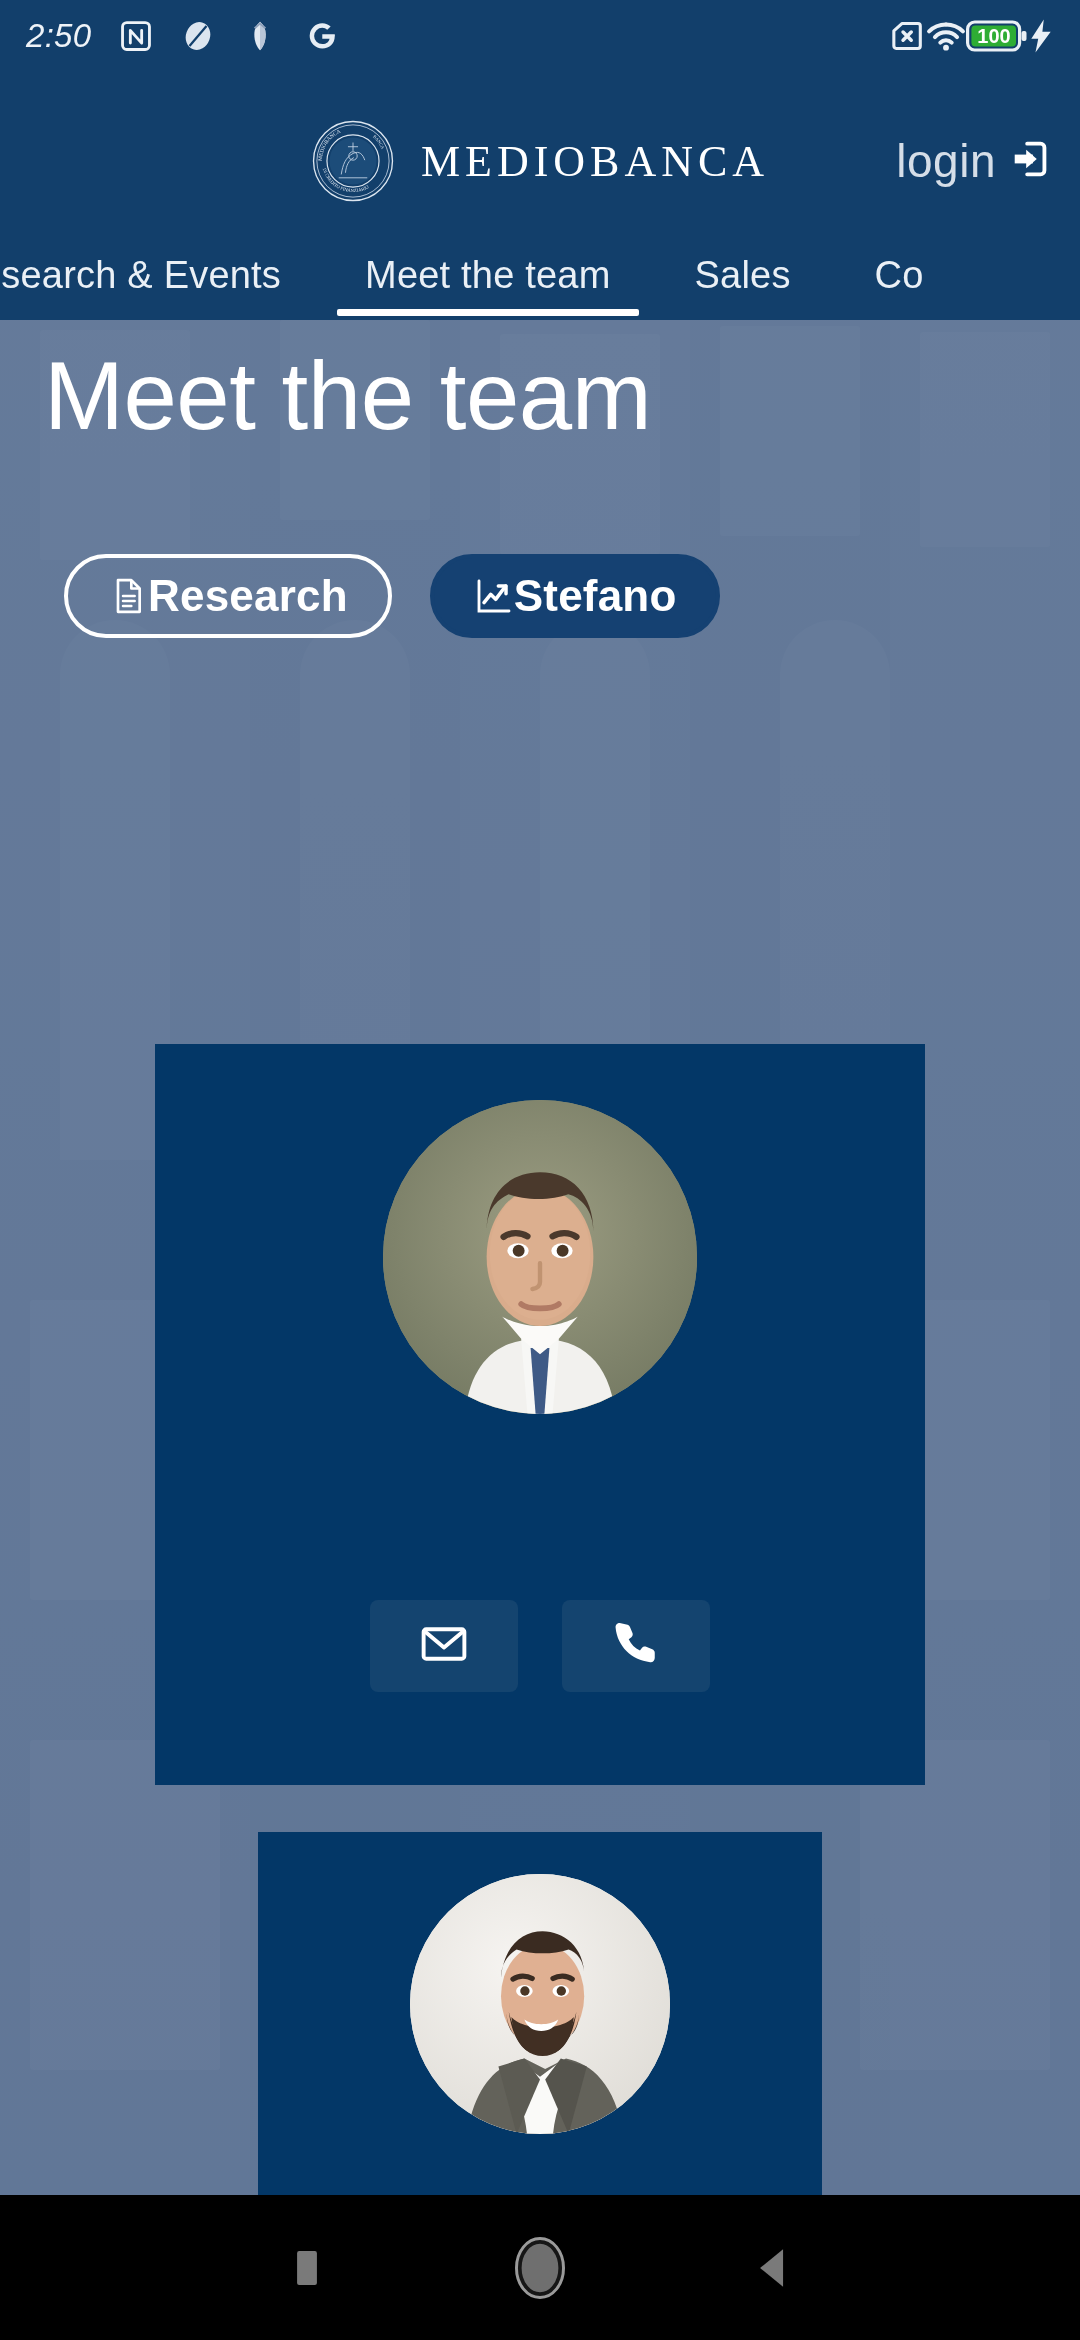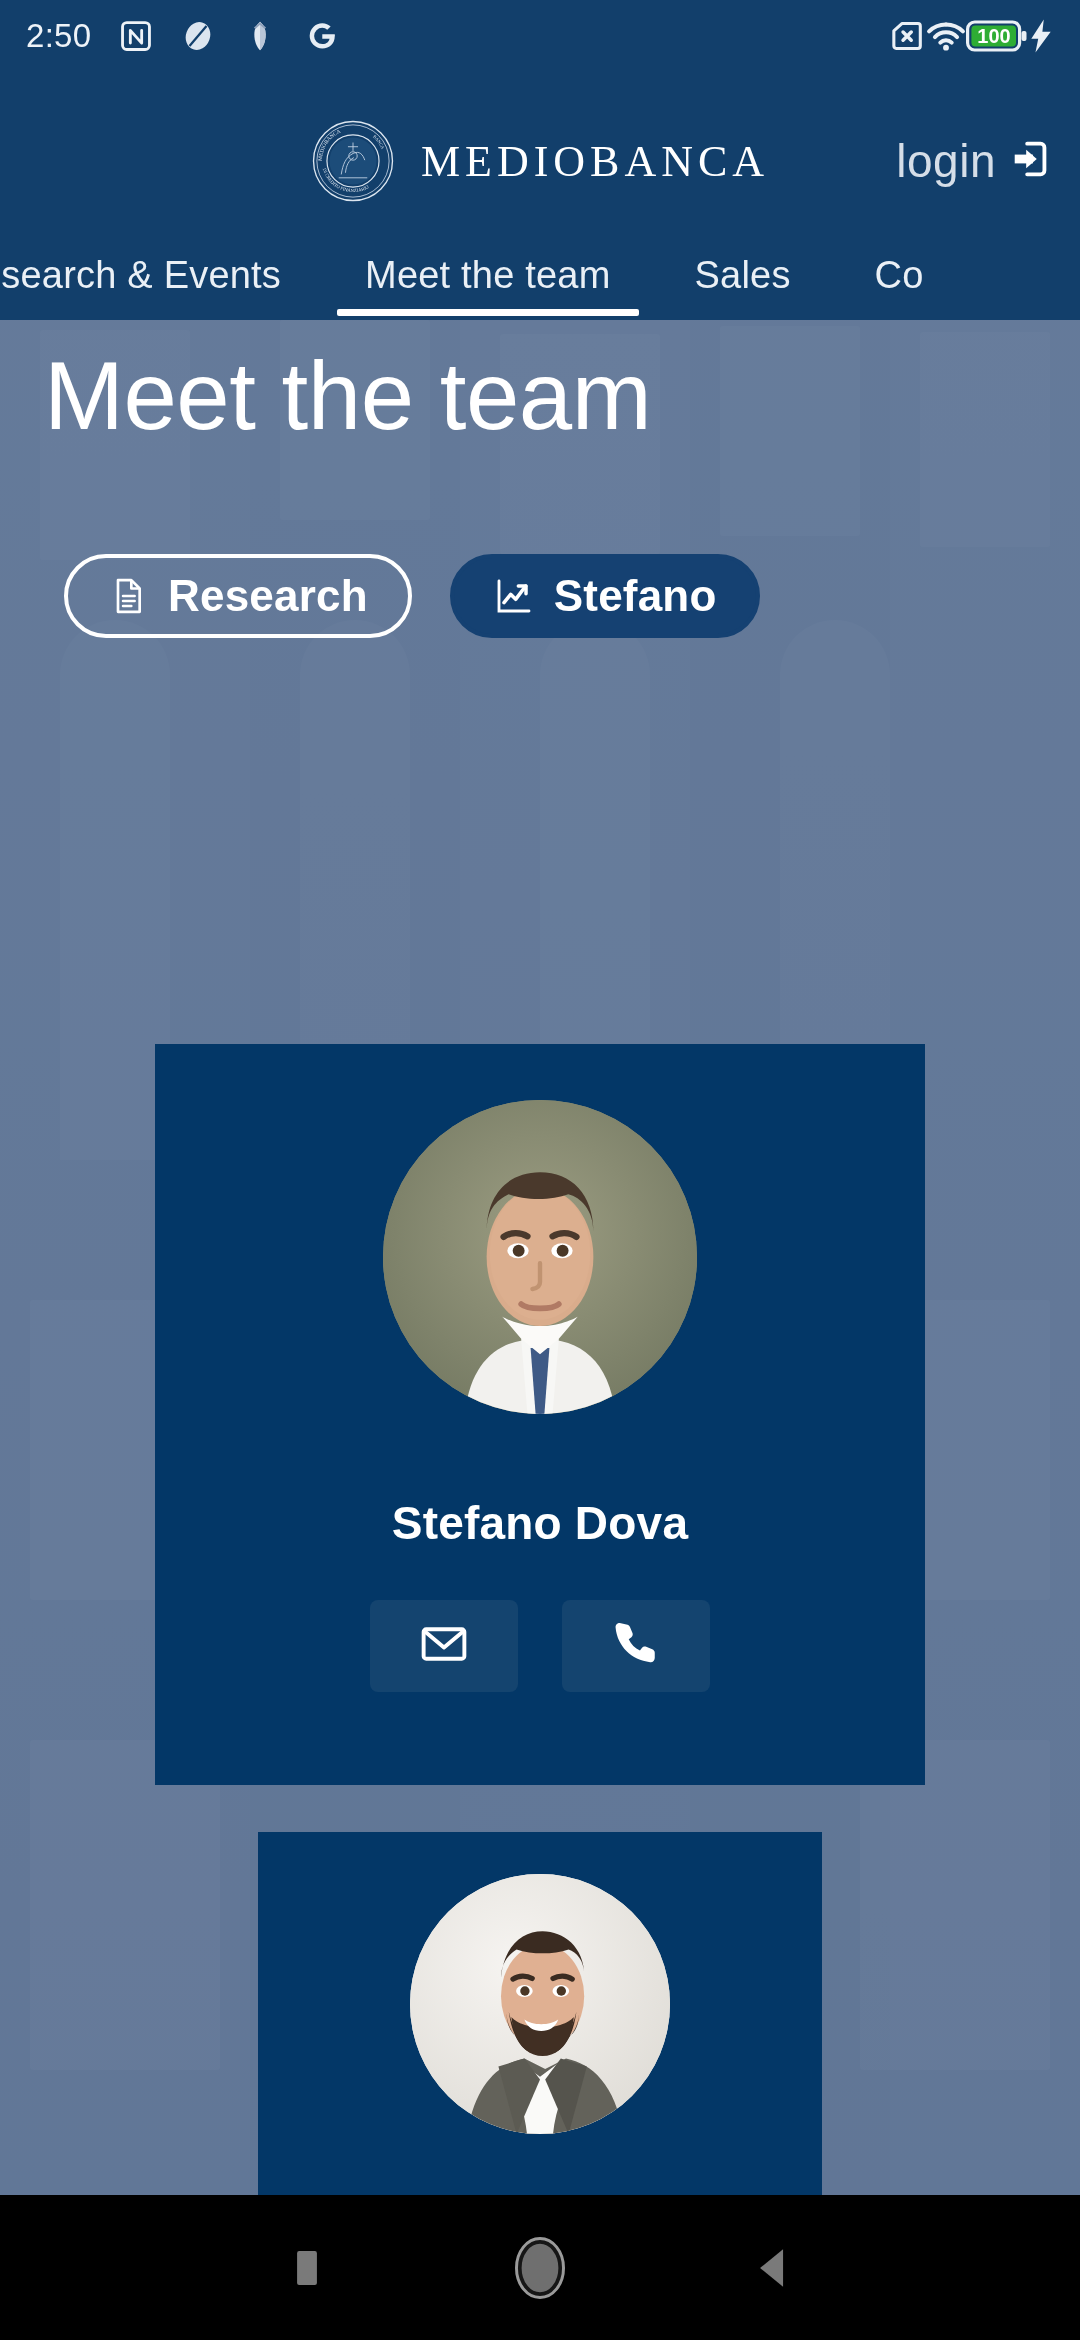--- a/index.html
+++ b/index.html
@@ -11,21 +11,21 @@
   }
   #screen { position:relative; width:1080px; height:2340px; overflow:hidden; }
 
   
   .statusbar{
     position:absolute; left:0; top:0; width:1080px; height:72px;
     background:#123F6B; color:#E8EEF5; z-index:30;
     display:flex; align-items:center; justify-content:space-between;
     padding:0 26px;
   }
-  .sb-left{ display:flex; align-items:center; gap:28px; }
+  .sb-left{ display:flex; align-items:center; gap:28px;font-style:italic; }
   .sb-right{ display:flex; align-items:center; gap:0; }
   .clock{ font-size:33px; font-weight:400; letter-spacing:.3px; color:#EEF3F8; font-family:"Liberation Sans",sans-serif; }
   .sb-ico{ display:flex; align-items:center; }
 
   
   .appheader{
     position:absolute; left:0; top:72px; width:1080px; height:178px;
     background:#123F6B; z-index:25;
     display:flex; align-items:center; justify-content:center;
   }
@@ -81,21 +81,21 @@
     font-size:96px; font-weight:300; color:#ffffff; letter-spacing:-.5px;
     line-height:1.05;
   }
 
   
   .pills{
     position:absolute; left:64px; top:234px;
     display:flex; align-items:center; gap:38px;
   }
   .pill{
-    display:flex; align-items:center; gap:20px;
+    display:flex; align-items:center; 
     height:84px; padding:0 40px;
     border-radius:46px; border:4px solid #ffffff;
     background:transparent; color:#ffffff;
     font-size:44px; font-weight:700; letter-spacing:.2px;
     white-space:nowrap;
   }
   .pill.active{ background:#154172; border-color:#154172; }
   .pill .pico{ display:flex; align-items:center; }
 
   
@@ -336,21 +336,20 @@
           <path d="M33 42c0-12 7-19 17-19s17 7 17 19c0-7-4-11-8-12-5 2-14 2-19 0-4 2-7 5-7 12z" fill="#4A392C"></path>
           <ellipse cx="43" cy="48" rx="3.4" ry="2.4" fill="#fff"></ellipse>
           <ellipse cx="57" cy="48" rx="3.4" ry="2.4" fill="#fff"></ellipse>
           <circle cx="43.2" cy="48" r="1.9" fill="#4A3726"></circle>
           <circle cx="57.2" cy="48" r="1.9" fill="#4A3726"></circle>
           <path d="M38.4 43.6c2.2-1.6 5.4-1.6 7.6-.2M54 43.4c2.2-1.4 5.4-1.4 7.6.2" stroke="#4A392C" stroke-width="2" fill="none" stroke-linecap="round"></path>
           <path d="M50 52v6c0 1.4-1 2-2.4 2.2" stroke="#C09371" stroke-width="1.4" fill="none" stroke-linecap="round"></path>
           <path d="M44 65c2 1.8 10 1.8 12 0" stroke="#B07A64" stroke-width="1.8" fill="none" stroke-linecap="round"></path>
         </svg>
       </div>
-      <div class="pname">Stefano Dova</div>
       <div class="acts">
         <div class="actbtn">
           <span>
             <svg width="52" height="52" viewBox="0 0 24 24">
               <rect x="2.6" y="5.2" width="18.8" height="13.6" rx="1.2" fill="none" stroke="#fff" stroke-width="1.8"></rect>
               <path d="M3.2 6.2l8.8 7.4 8.8-7.4" fill="none" stroke="#fff" stroke-width="1.8" stroke-linejoin="round"></path>
             </svg>
           </span>
         </div>
         <div class="actbtn">

